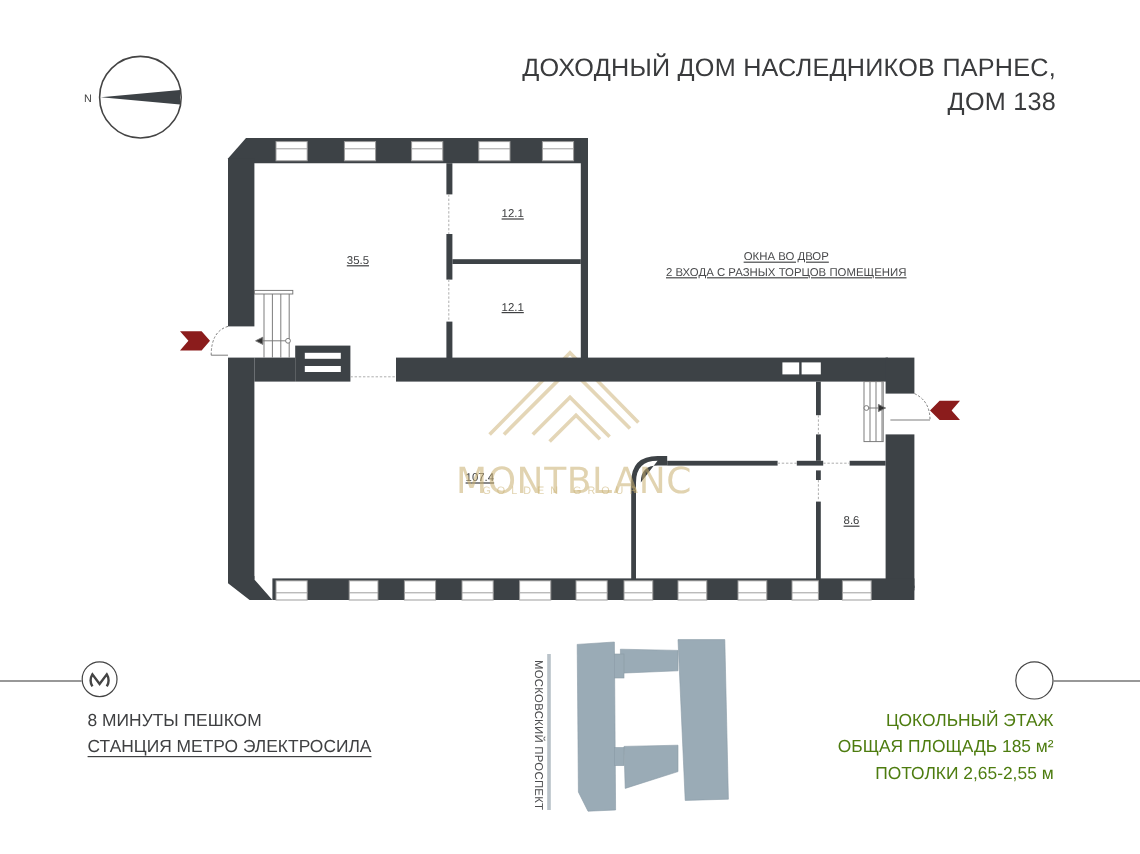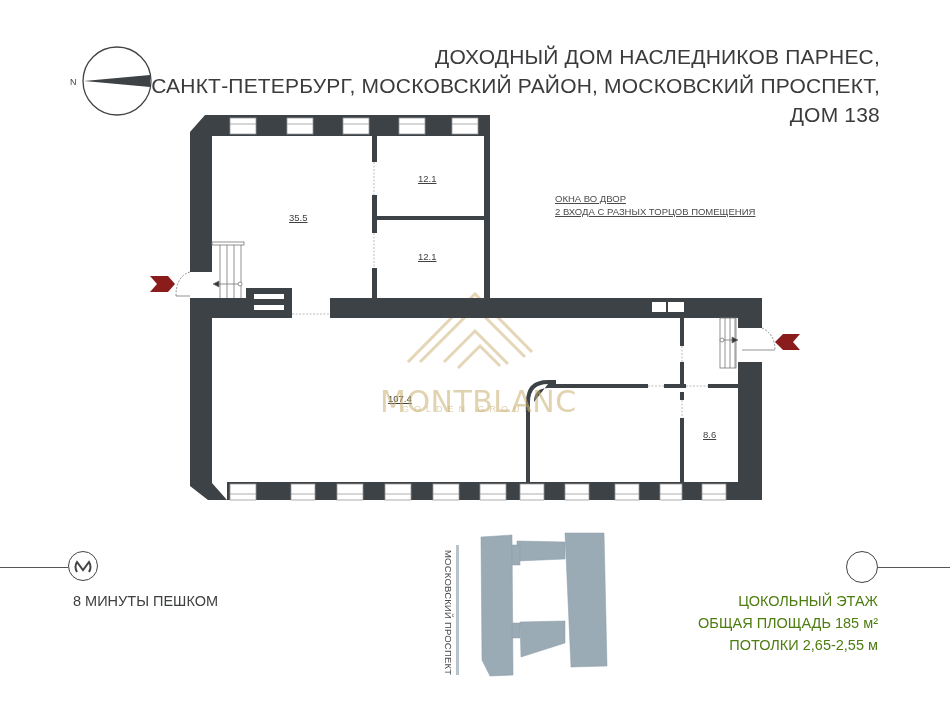--- a/index.html
+++ b/index.html
@@ -2,21 +2,21 @@
 <html><head>
 <meta charset="utf-8">
 <style>
   html, body { margin:0; padding:0; background:#ffffff; }
   body { width:950px; height:712px; position:relative; overflow:hidden;
          font-family:"Liberation Sans", "DejaVu Sans", sans-serif; color:#3f4042; }
   .title { position:absolute; right:70px; top:42px; text-align:right;
            font-size:21px; line-height:29px; letter-spacing:0.2px; color:#3a3b3d; }
   .title div { white-space:nowrap; }
   .plan { position:absolute; left:0; top:0; }
-  .note { position:absolute; left:555px; top:192px; font-size:9.5px; line-height:13px; color:#4a4b4d; }
+  .note { position:absolute; left:555px; top:208px; font-size:9.5px; line-height:13px; color:#4a4b4d;text-align:center; }
   .note span { display:block; text-decoration:underline; white-space:nowrap; }
   .room-label { position:absolute; font-size:9.5px; color:#3f4042; text-decoration:underline; }
   .metro-line { position:absolute; left:0; top:567px; width:68px; height:1px; background:#555; }
   .metro-icon { position:absolute; left:68px; top:551px; width:30px; height:30px; border:1.5px solid #444;
                 border-radius:50%; box-sizing:border-box; display:flex; align-items:center; justify-content:center; }
   .metro-text { position:absolute; left:73px; top:590px; font-size:14.5px; line-height:22px; color:#3f4042; }
   .metro-text .u { text-decoration:underline; text-underline-offset:3px; }
   .info-circle { position:absolute; left:846px; top:551px; width:32px; height:32px; border:1.5px solid #444;
                  border-radius:50%; box-sizing:border-box; }
   .info-line { position:absolute; left:878px; top:567px; width:72px; height:1px; background:#555; }
@@ -27,21 +27,20 @@
   .street-bar { position:absolute; left:456px; top:545px; width:3px; height:130px; background:#b9c2c9; }
   .logo-text { position:absolute; left:380px; top:384px; font-size:30px; letter-spacing:0.5px; color:rgba(201,174,112,0.55);
                font-family:"DejaVu Sans", sans-serif; font-weight:normal; }
   .logo-sub { position:absolute; left:402px; top:404px; font-size:9px; letter-spacing:5px; color:rgba(201,174,112,0.55); }
 </style>
 </head>
 <body>
 
 <div class="title">
   <div>ДОХОДНЫЙ ДОМ НАСЛЕДНИКОВ ПАРНЕС,</div>
-  <div>САНКТ-ПЕТЕРБУРГ, МОСКОВСКИЙ РАЙОН, МОСКОВСКИЙ ПРОСПЕКТ,</div>
   <div>ДОМ 138</div>
 </div>
 
 <svg class="plan" width="950" height="712" viewBox="0 0 950 712">
 
   <g>
     <circle cx="117" cy="81" r="34" fill="none" stroke="#444" stroke-width="1.3"></circle>
     <polygon points="84,81 150,75 150,87" fill="#3d4246"></polygon>
     <text x="70" y="85" font-size="9" fill="#444" font-family="Liberation Sans, sans-serif">N</text>
   </g>
@@ -211,20 +210,21 @@
 <div class="logo-sub">GOLDEN GROUP</div>
 
 <div class="metro-line"></div>
 <div class="metro-icon">
   <svg width="18" height="14" viewBox="0 0 18 14">
     <path d="M3,13 Q0,8 3,3 L9,11 L15,3 Q18,8 15,13" fill="none" stroke="#444" stroke-width="2"></path>
   </svg>
 </div>
 <div class="metro-text">
   <div>8 МИНУТЫ ПЕШКОМ</div>
+  <div class="u">СТАНЦИЯ МЕТРО ЭЛЕКТРОСИЛА</div>
 </div>
 
 <div class="street-label">
   <span>МОСКОВСКИЙ ПРОСПЕКТ</span>
 </div>
 <div class="street-bar"></div>
 
 <div class="info-circle"></div>
 <div class="info-line"></div>
 <div class="info-text">

